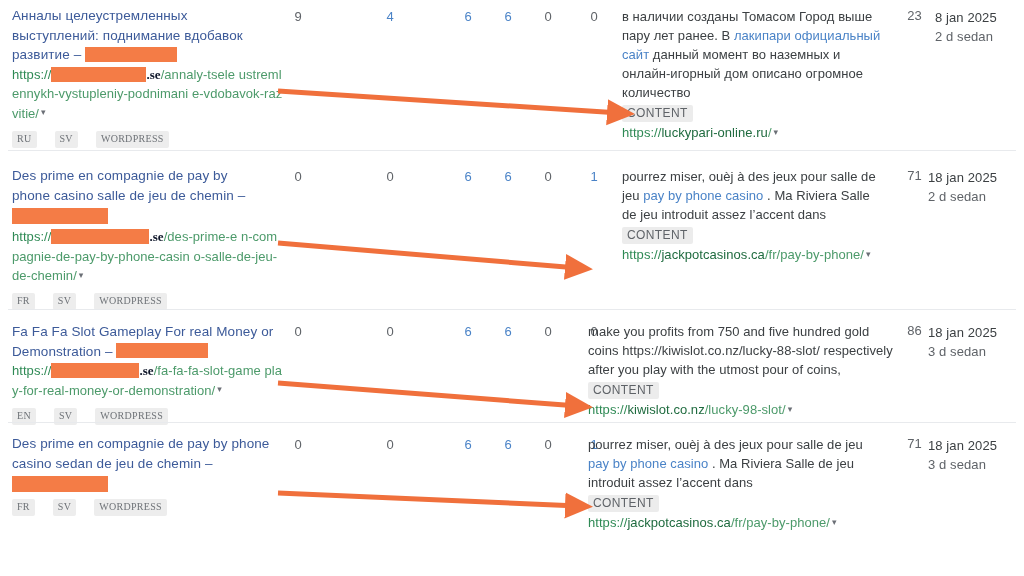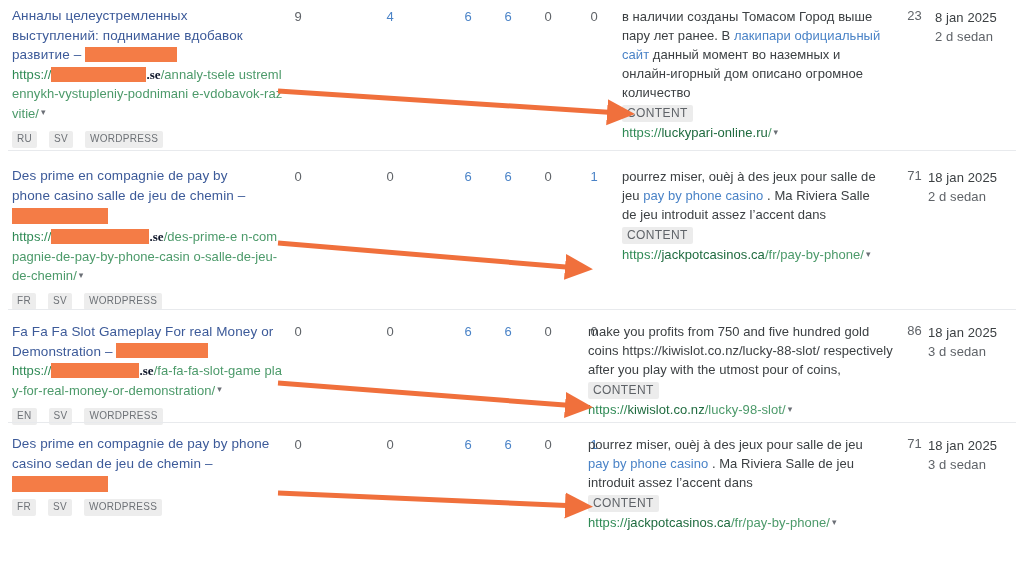--- a/index.html
+++ b/index.html
@@ -89,23 +89,24 @@
     margin-top: 4px;
     white-space: nowrap;
   }
   .tag {
     display: inline-block;
     background: #ededed;
     color: #6e7277;
     font-size: 10px;
     line-height: 14px;
     padding: 1px 5px 2px 5px;
-    margin-right: 12px;
+    margin-right: 18px;
     border-radius: 2px;
     letter-spacing: 0.3px;
+    font-family: Liberation Serif, serif;
   }
 
   
   .metric {
     position: absolute;
     font-size: 13px;
     line-height: 18px;
     text-align: right;
     letter-spacing: 0.2px;
   }

